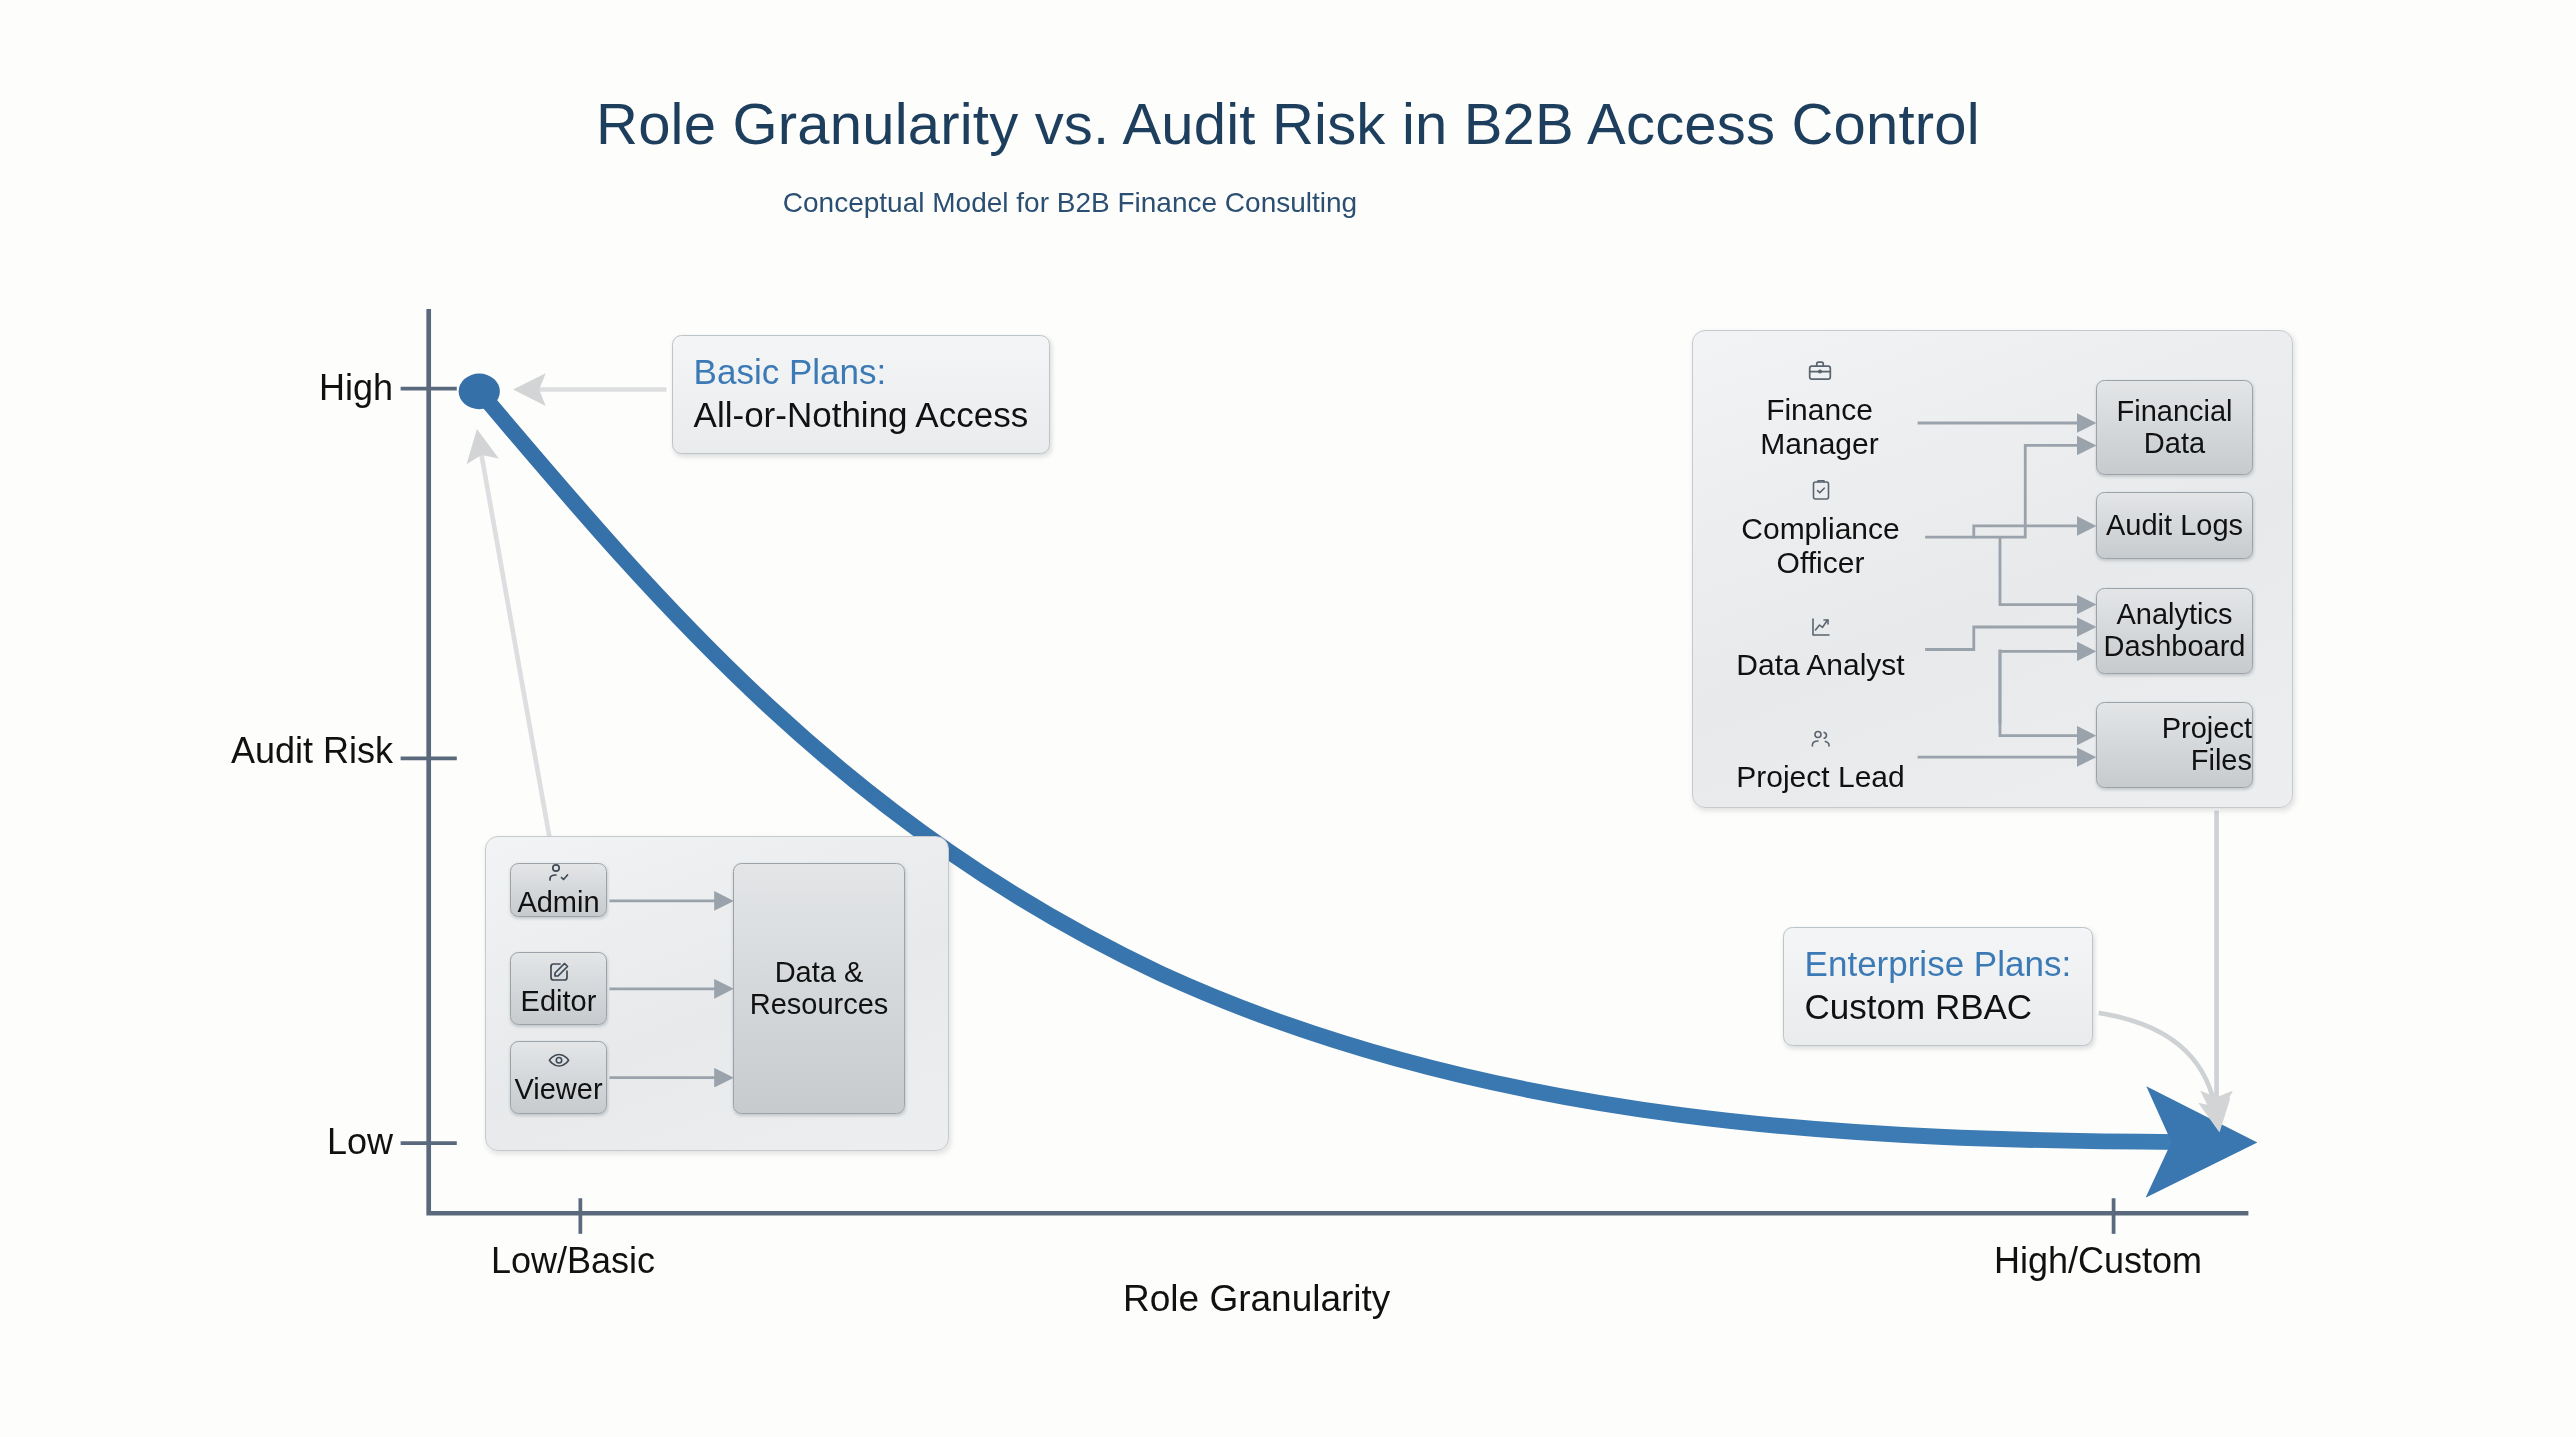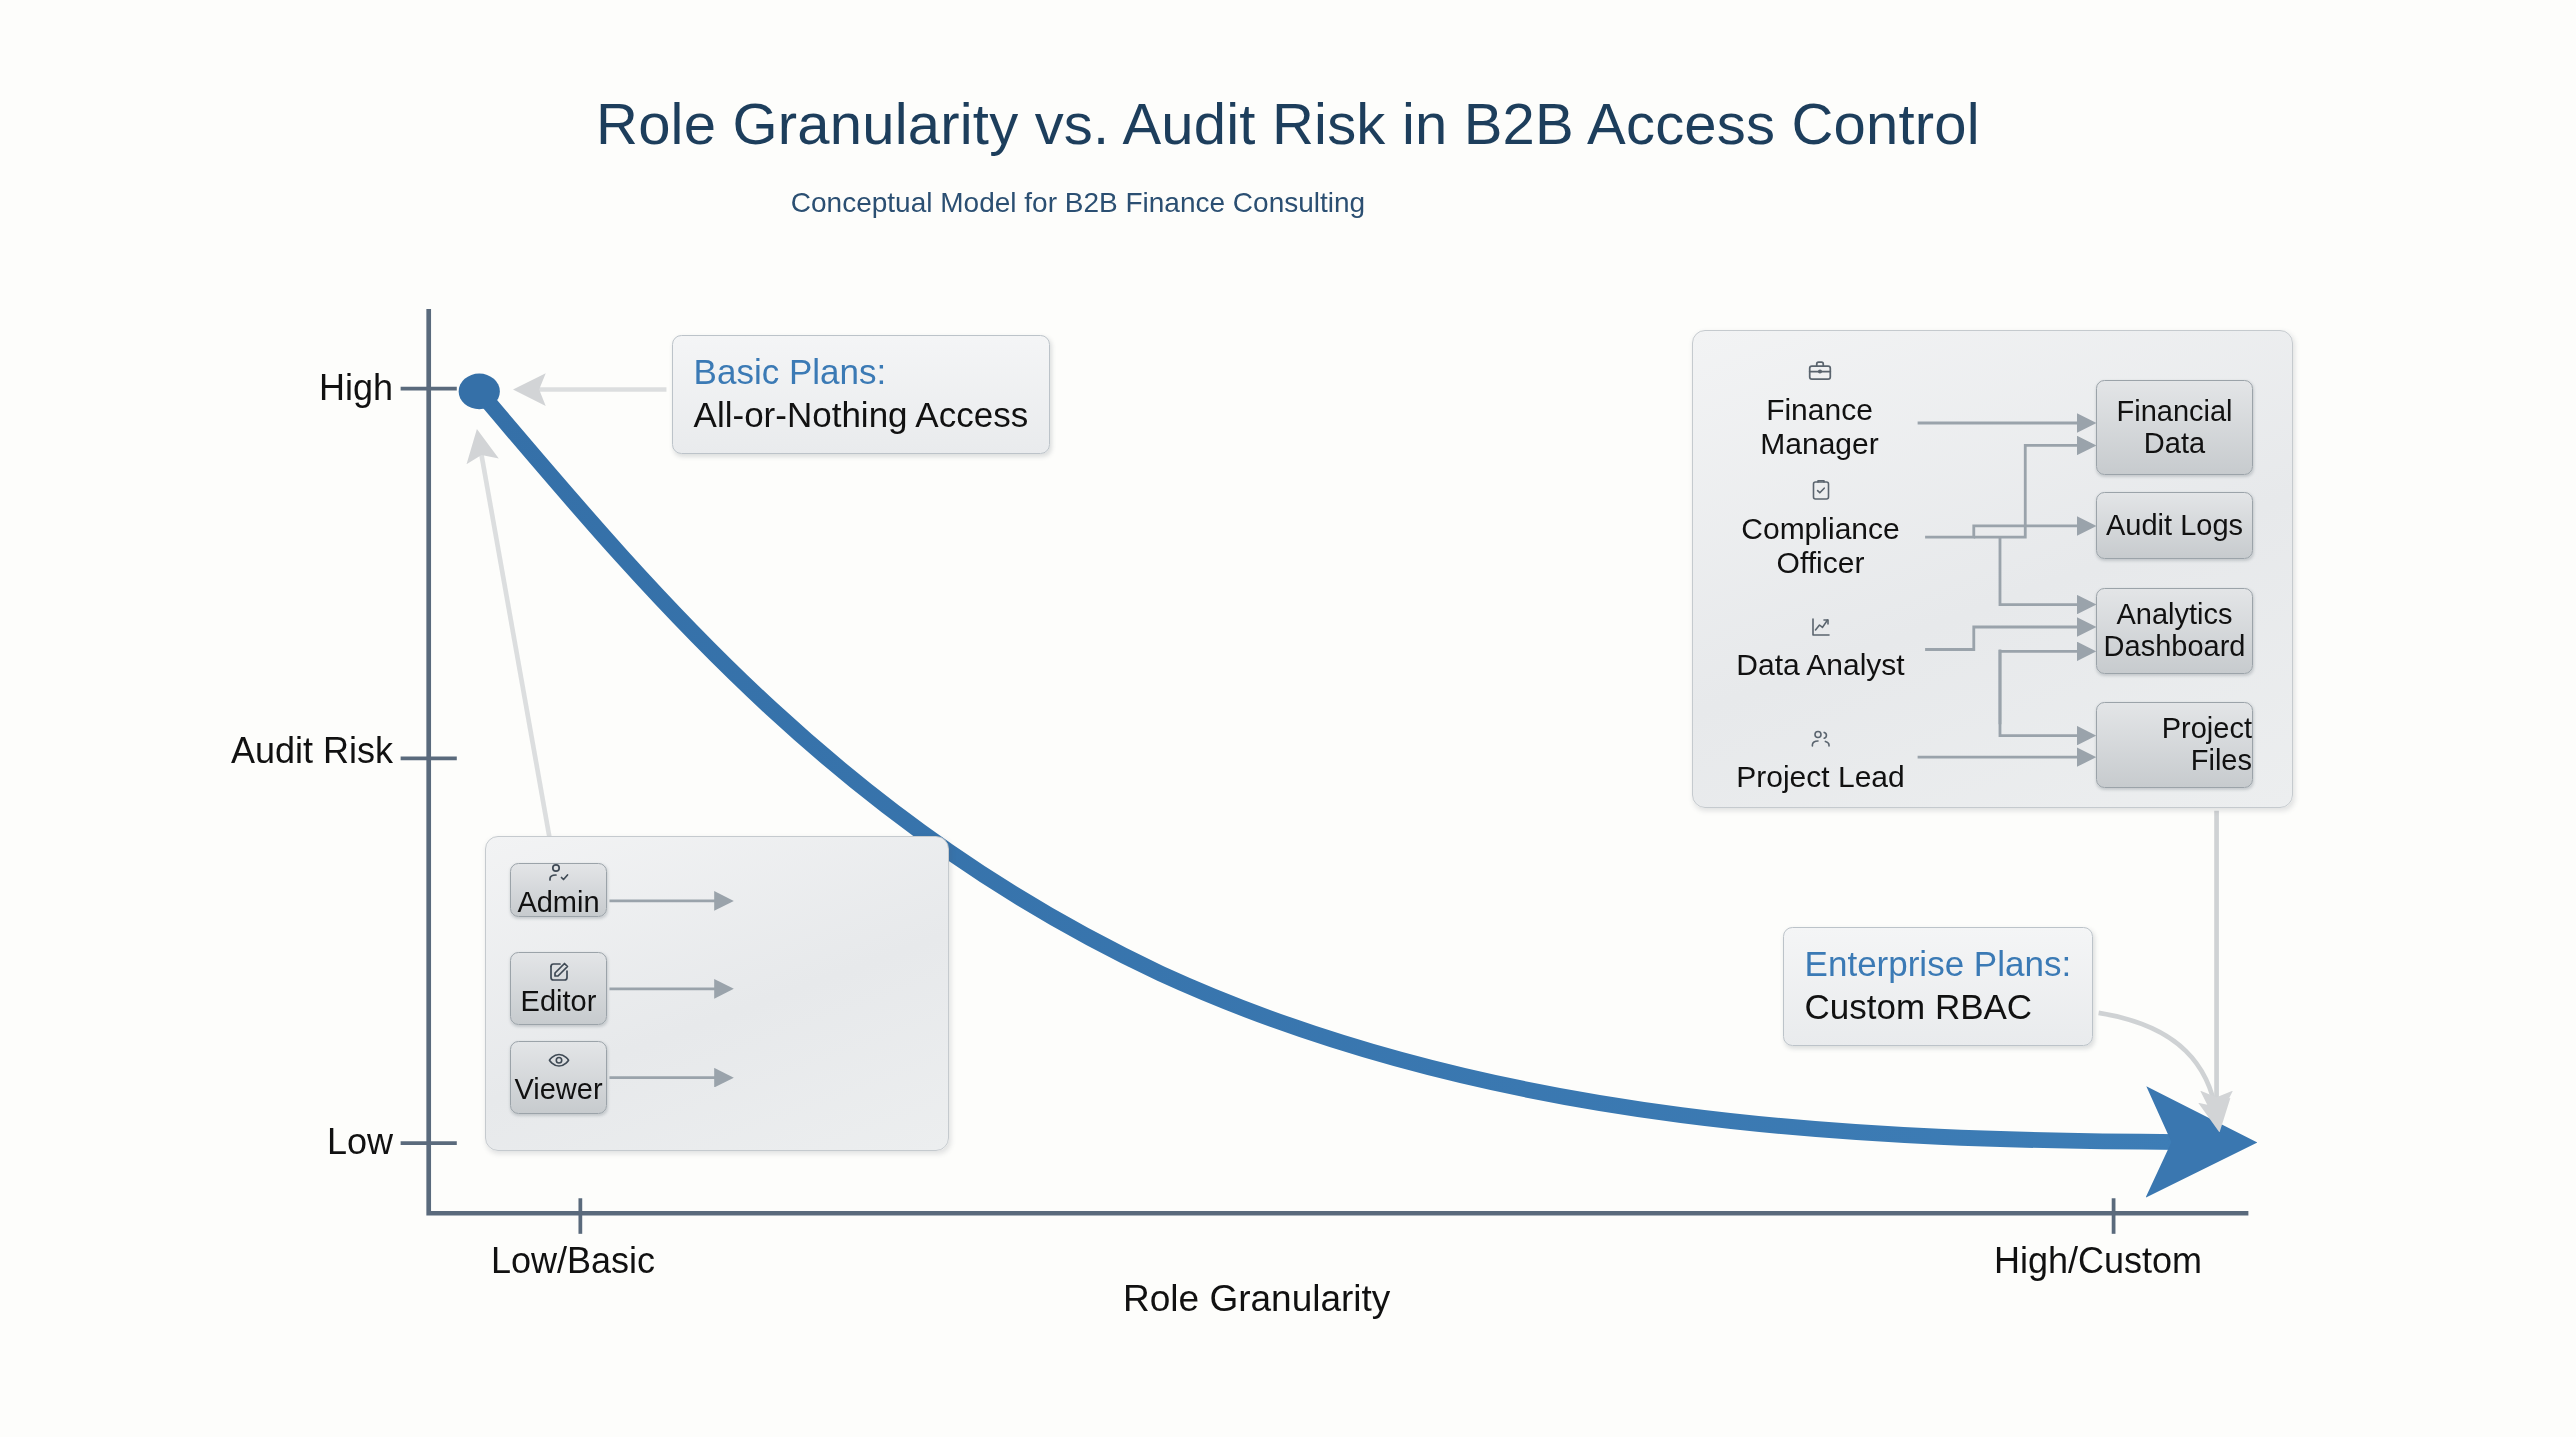--- a/index.html
+++ b/index.html
@@ -10,21 +10,21 @@
     overflow:hidden;
     position:relative;
   }
   .stage{position:absolute;inset:0;}
   
   #title{
     position:absolute;left:0;top:90px;width:2576px;text-align:center;
     font-size:58px;color:#1d3e5c;letter-spacing:0.2px;font-weight:400;
   }
   #subtitle{
-    position:absolute;left:8px;top:187px;width:2140px;text-align:center;
+    position:absolute;left:0;top:187px;width:2140px;text-align:center;
     font-size:28px;color:#2b4f72;font-weight:400;
   }
   
   #axis-svg{position:absolute;left:0;top:0;width:2576px;height:1438px;}
   .axis-tick-label{
     position:absolute;font-size:36px;color:#111;white-space:nowrap;
   }
   #ylab-high{right:2183px;top:367px;}
   #ylab-mid{right:2183px;top:730px;}
   #ylab-low{right:2183px;top:1121px;}
@@ -157,20 +157,24 @@
     <div class="node" style="left:24px;top:204px;width:97px;height:73px;">
       <span>
         <svg width="28" height="22.5" viewBox="0 0 24 24" fill="none" stroke="#3f4a55" stroke-width="1.7" stroke-linecap="round" stroke-linejoin="round">
           <path d="M1.8 12S5.5 5.8 12 5.8 22.2 12 22.2 12 18.5 18.2 12 18.2 1.8 12 1.8 12z"></path>
           <circle cx="12" cy="12" r="2.9"></circle>
         </svg>
       </span>
       <span class="nlabel">Viewer</span>
     </div>
 
+    <div class="node" style="left:247px;top:26px;width:172px;height:251px;">
+      <span class="nlabel">Data &amp;</span>
+      <span class="nlabel">Resources</span>
+    </div>
 
     <svg style="position:absolute;left:0;top:0;width:462px;height:313px;" viewBox="0 0 494 334">
       <defs>
         <marker id="ca1" markerWidth="7" markerHeight="7" refX="4" refY="3.5" orient="auto">
           <path d="M0,0 L7,3.5 L0,7 Z" fill="#9aa3ab"></path>
         </marker>
       </defs>
       <line x1="132" y1="68" x2="256" y2="68" stroke="#9aa3ab" stroke-width="3" marker-end="url(#ca1)"></line>
       <line x1="132" y1="162" x2="256" y2="162" stroke="#9aa3ab" stroke-width="3" marker-end="url(#ca1)"></line>
       <line x1="132" y1="257" x2="256" y2="257" stroke="#9aa3ab" stroke-width="3" marker-end="url(#ca1)"></line>

